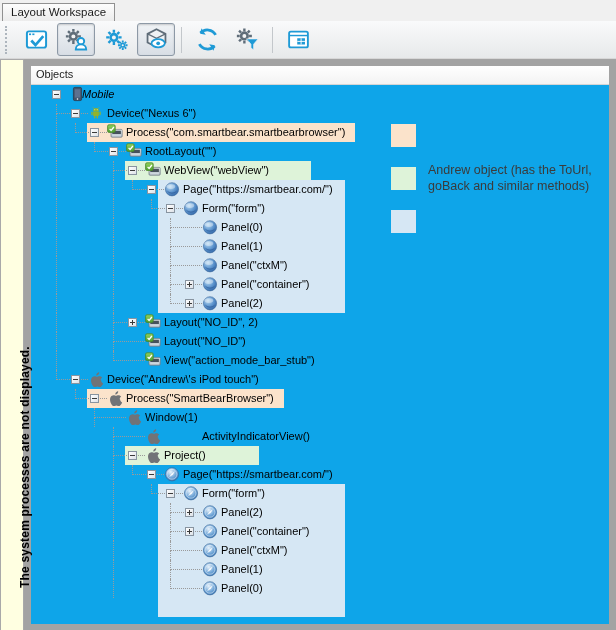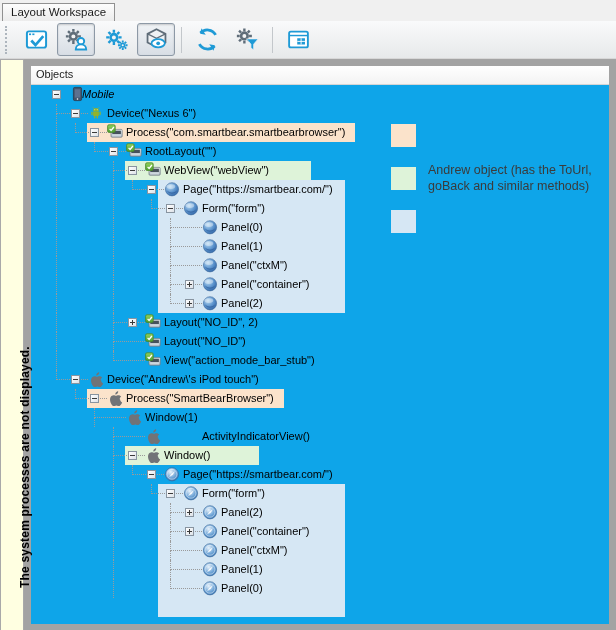--- a/index.html
+++ b/index.html
@@ -434,21 +434,21 @@
         </div>
         <div class="trow">
           <div class="vg" style="left: 82px; top: 0px; height: 10px;"></div>
           <div class="vg" style="left: 82px; top: 9px; height: 10px;"></div>
           <div class="hg" style="left: 82px; width: 32px;"></div>
           <div class="hlband hl-green" style="left: 94px; width: 134px;"></div>
           <div class="exp" style="left: 97px;"></div>
           <svg class="ticon" width="16" height="16" style="left: 114px;">
             <use href="#ic-apple"></use>
           </svg>
-          <span class="lbl" style="left: 133px;">Window()</span>
+          <span class="lbl" style="left: 133px;">Project()</span>
         </div>
         <div class="trow">
           <div class="vg" style="left: 82px; top: 0px; height: 19px;"></div>
           <div class="vg" style="left: 101px; top: 0px; height: 10px;"></div>
           <div class="hg" style="left: 101px; width: 32px;"></div>
           <div class="exp" style="left: 116px;"></div>
           <svg class="ticon" width="16" height="16" style="left: 133px;">
             <use href="#ic-safari"></use>
           </svg>
           <span class="lbl" style="left: 152px;">Page("https://smartbear.com/")</span>

